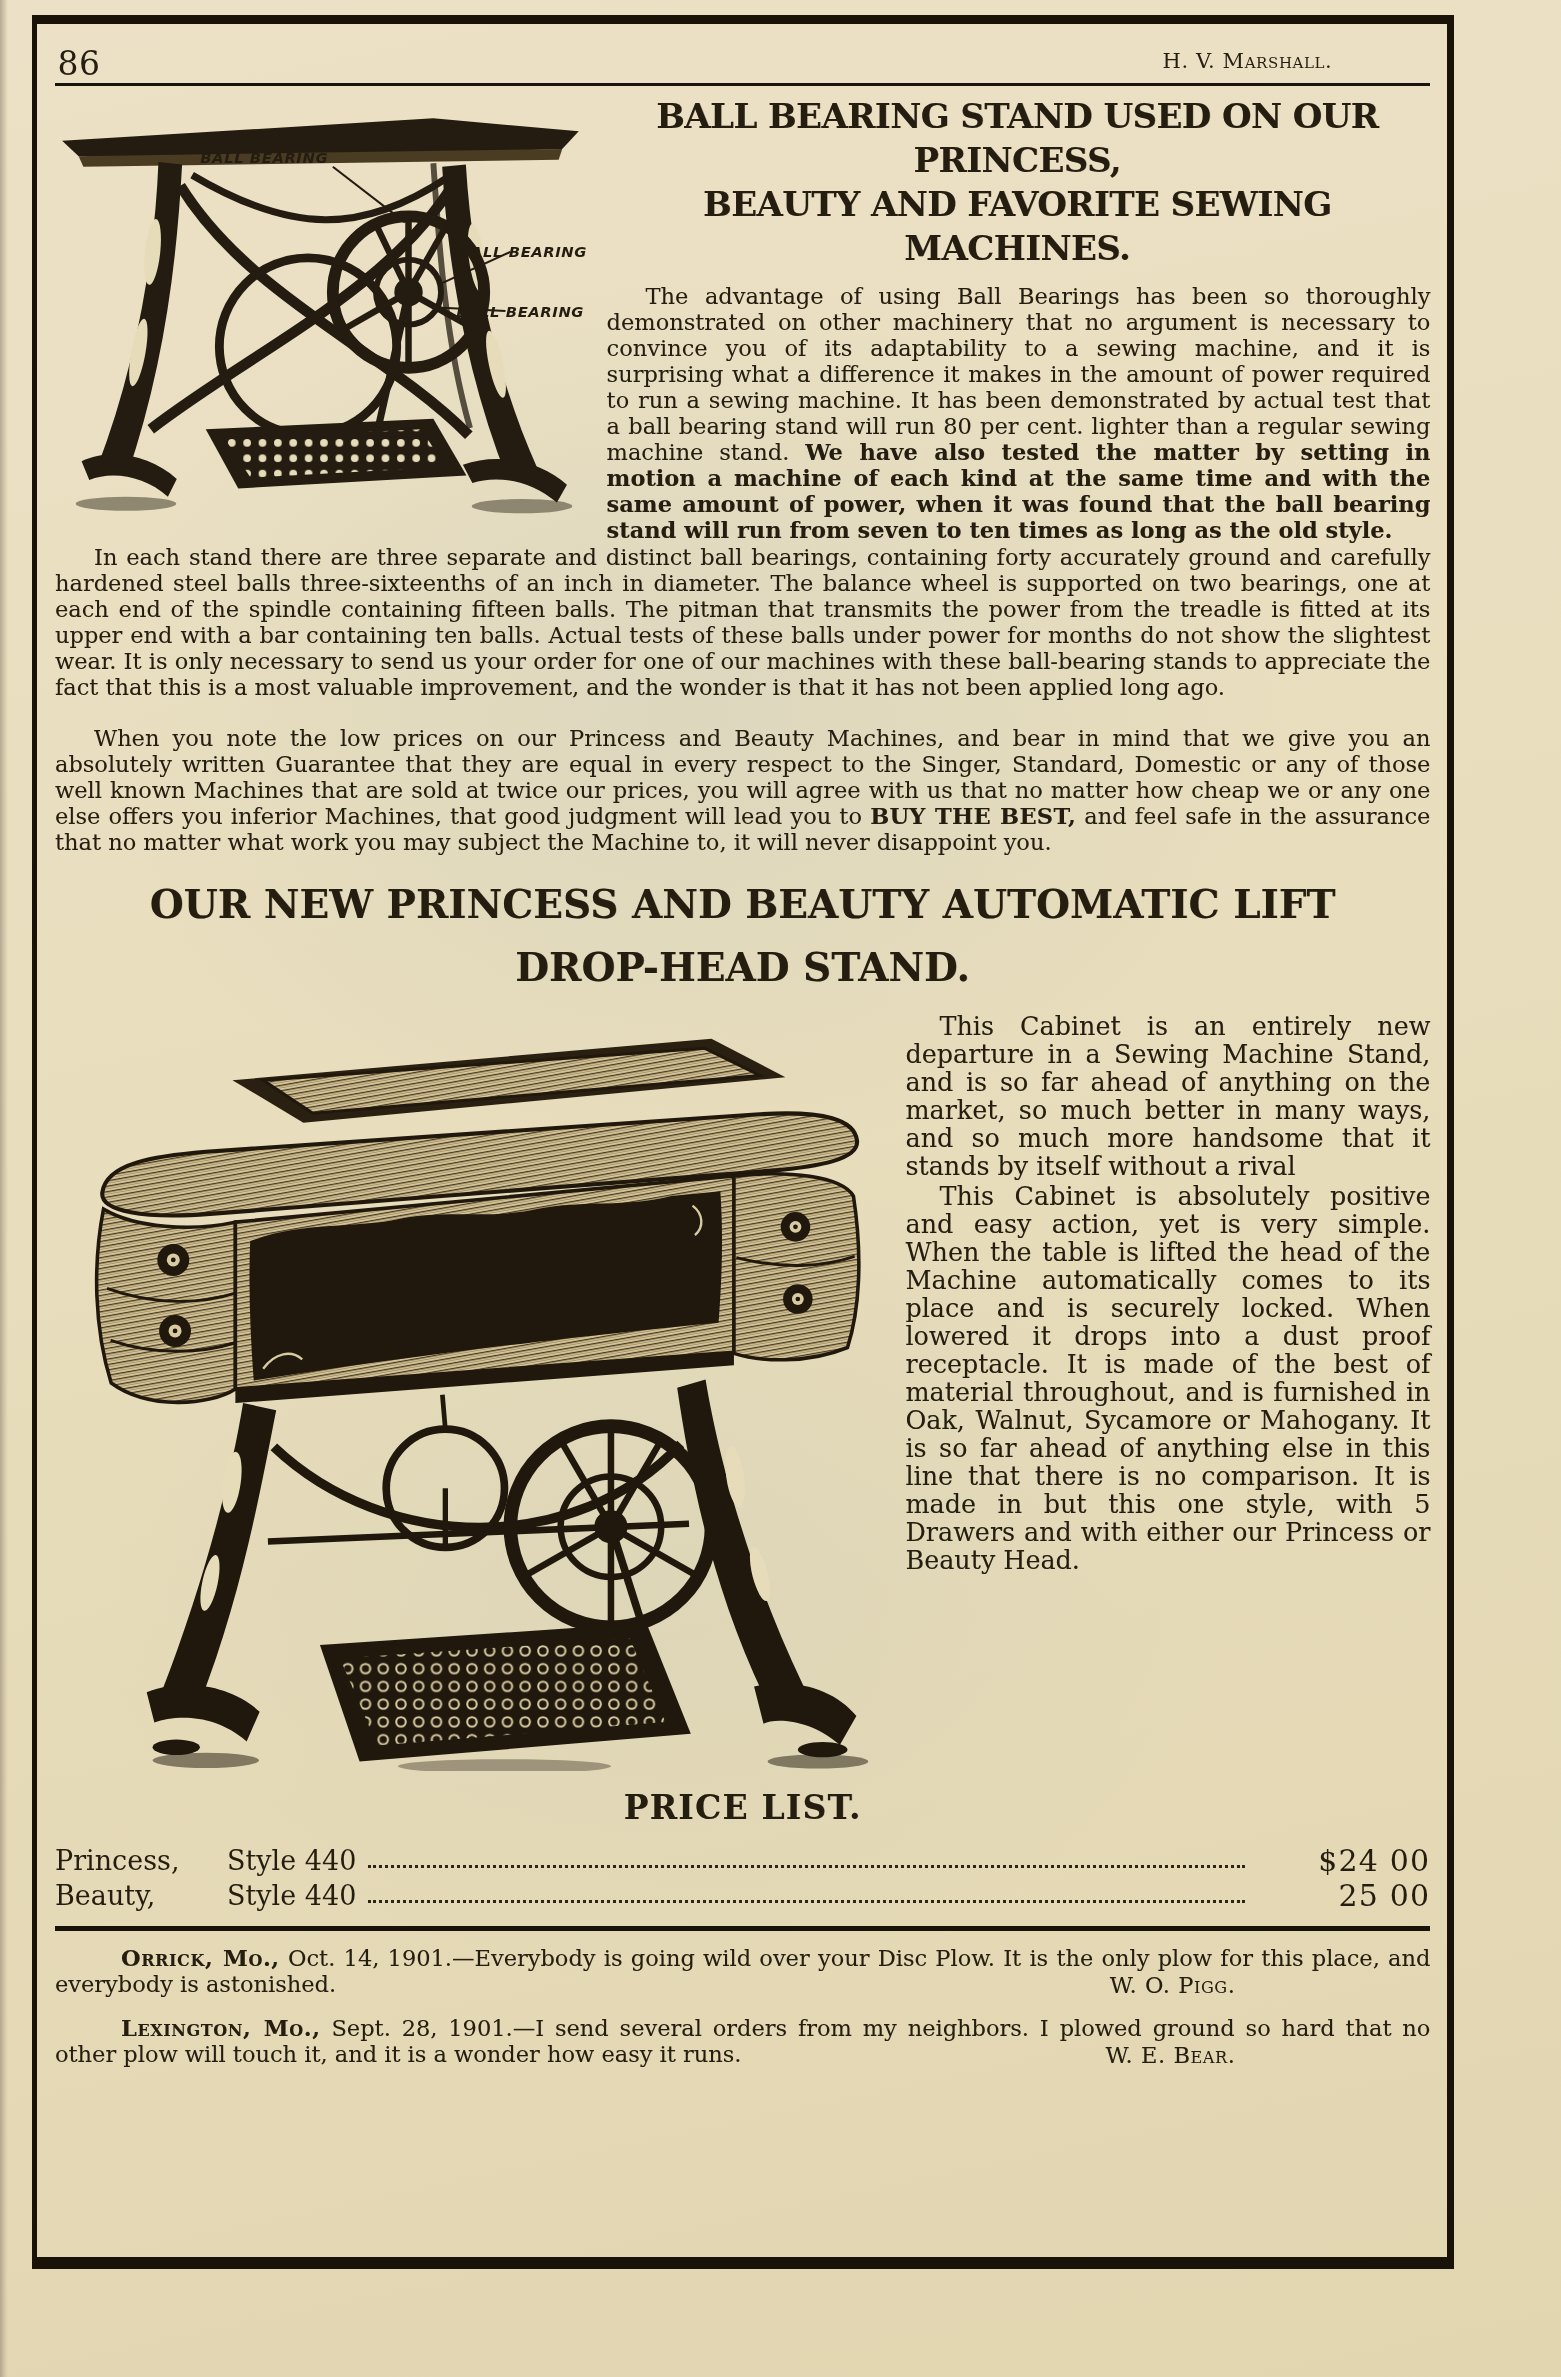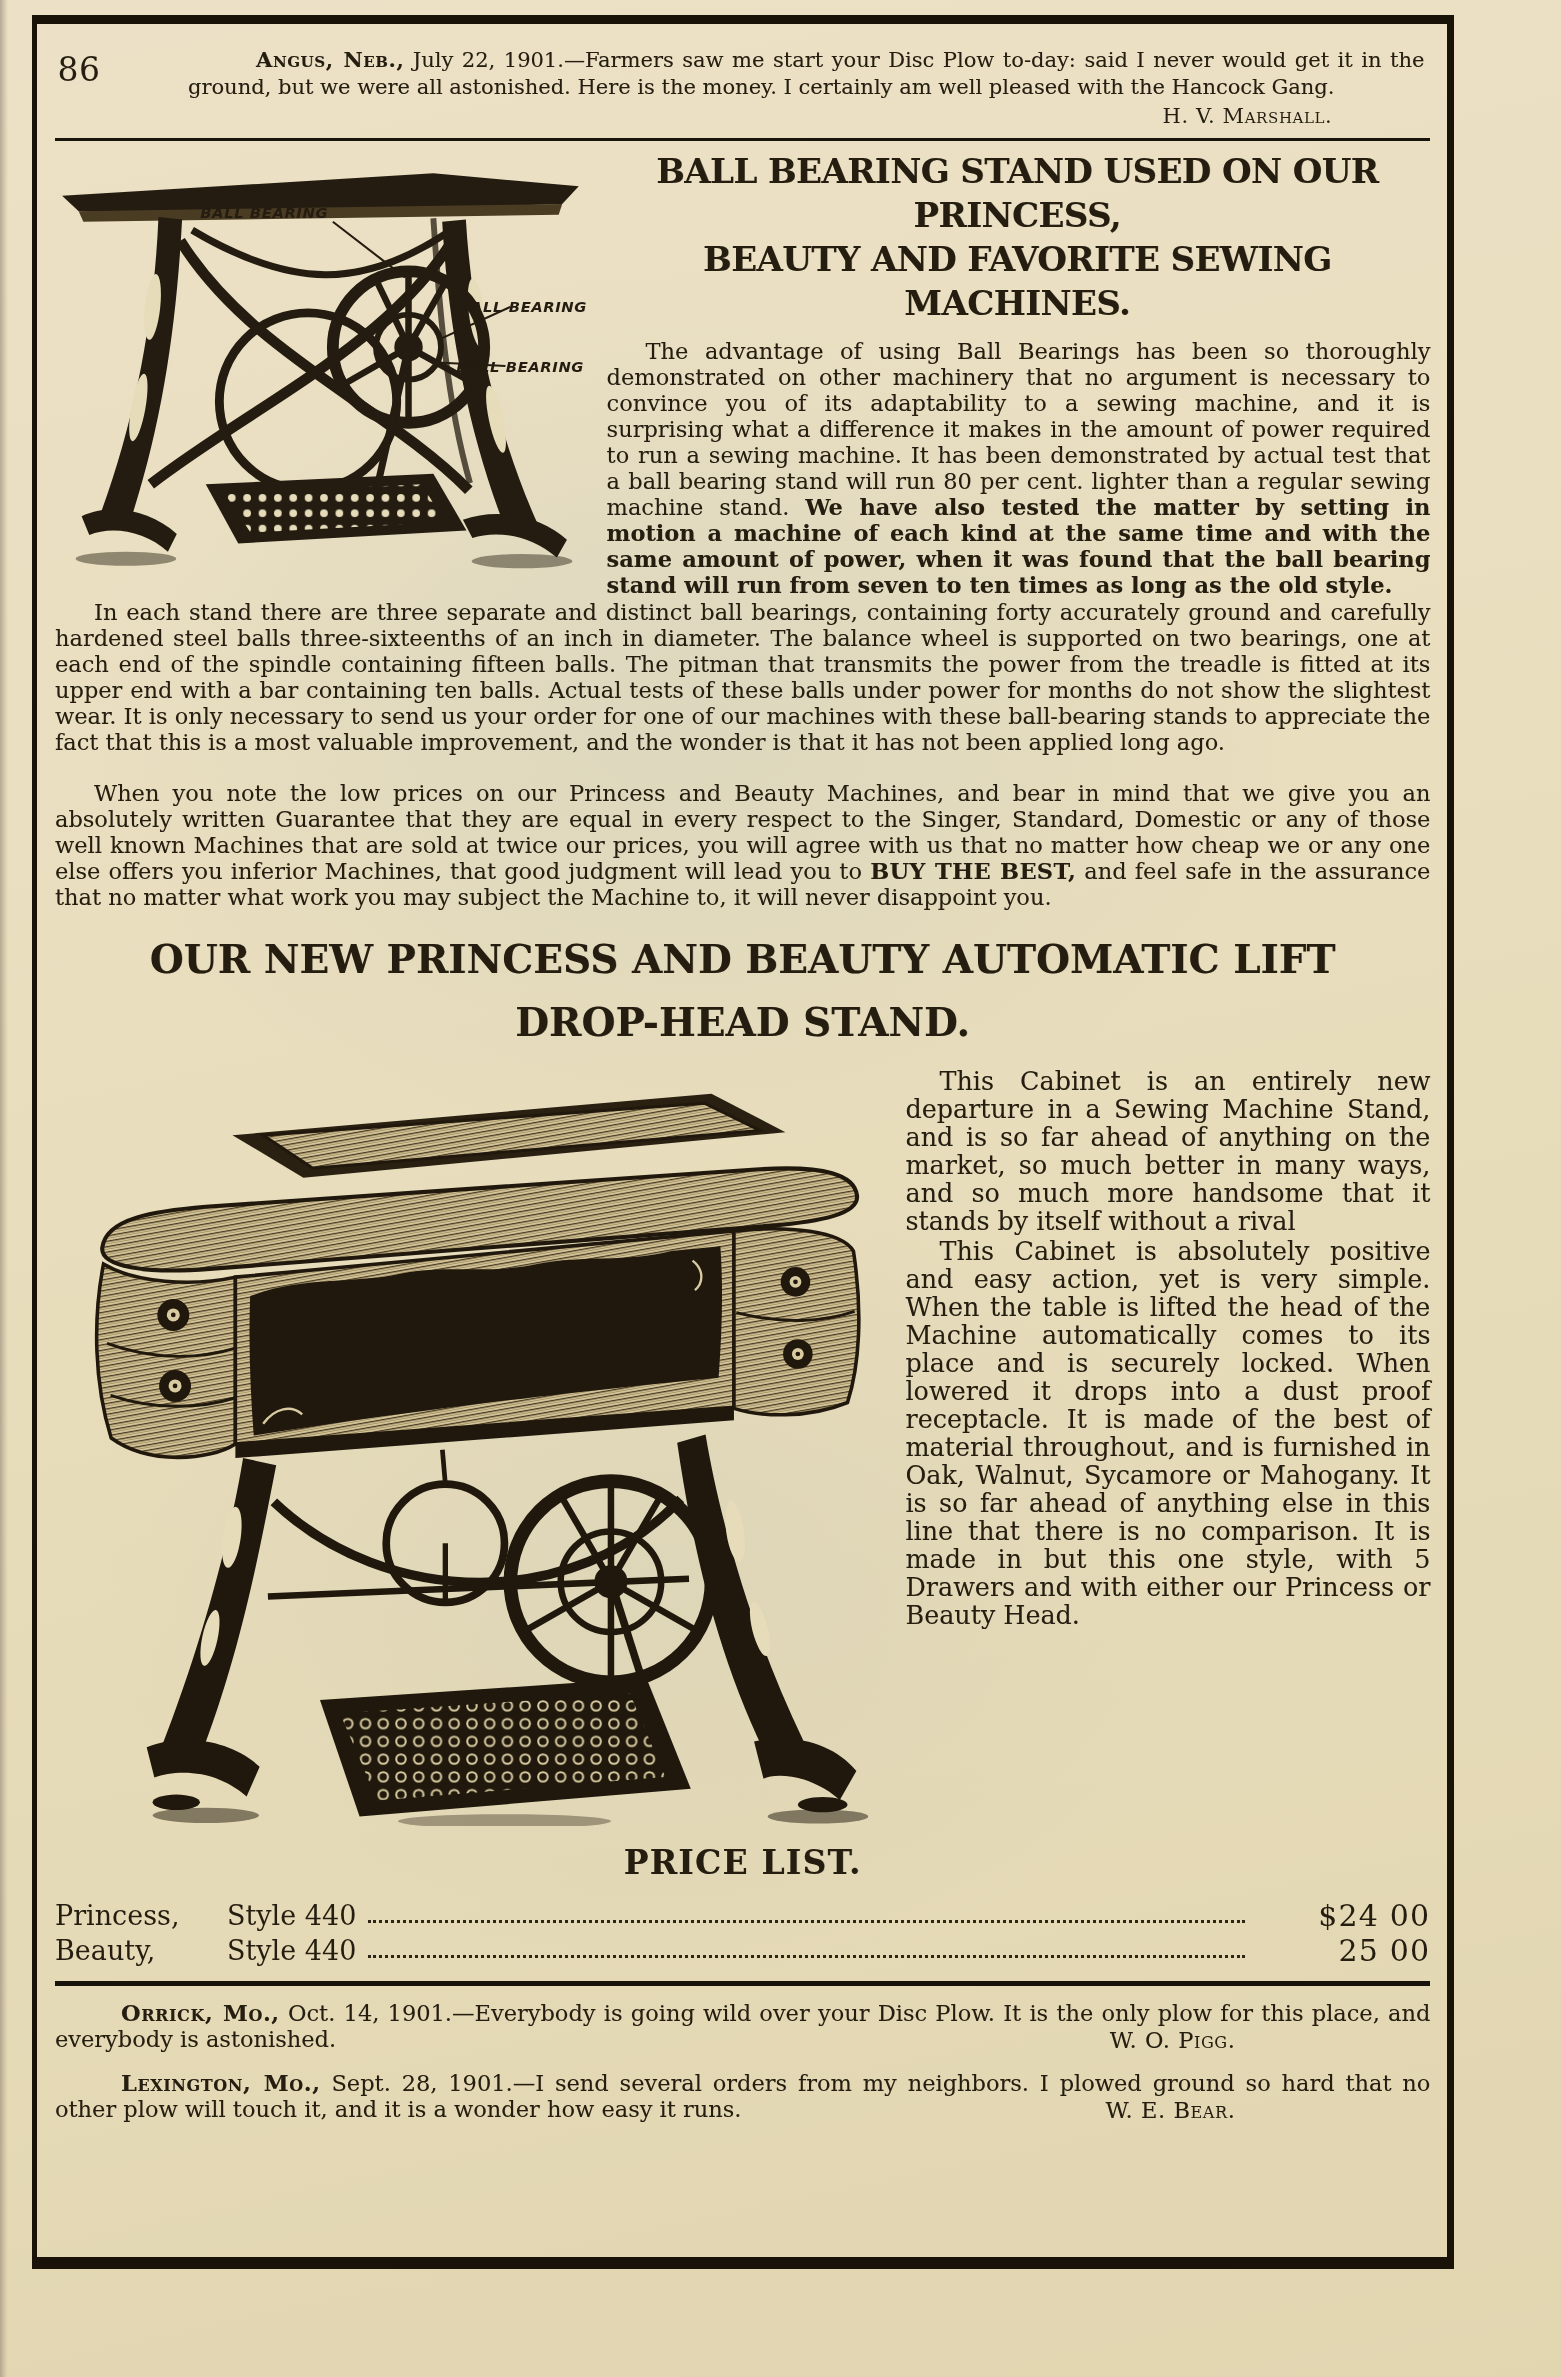--- a/index.html
+++ b/index.html
@@ -25,21 +25,21 @@
     border-width:9.5px 7px 12px 5.3px;
     box-sizing:border-box;
     padding:12px 16.6px 0 18px;
     overflow:hidden;
   }
   .sc{font-variant:small-caps;letter-spacing:0.6px;}
   .b{font-weight:bold;}
 
   
   .hdr{position:relative;padding:9.5px 6px 0 133px;}
-  .page-num{position:absolute;left:2.4px;top:14px;font-size:33px;letter-spacing:0.6px;}
+  .page-num{position:absolute;left:2.4px;top:8px;font-size:33px;letter-spacing:0.6px;}
   .hdr-text{font-size:21px;line-height:27px;text-indent:68px;text-align:justify;text-shadow:0.3px 0.3px 0 rgba(37,30,16,.3);}
   .hdr-sig{text-align:right;padding-right:92px;font-size:21px;margin-top:3.5px;}
   .rule1{border-top:3.5px solid #1a150c;margin:9.5px 0 8.3px;}
   .rule2{border-top:5.3px solid #17120a;margin:13px 0 14px;}
 
   
   .s1-fig{float:left;width:535px;height:421px;margin:2.4px 16.6px 4.7px 0;font-style:italic;}
   .s1-title{font-size:34px;line-height:44px;font-weight:bold;text-align:center;margin:3.5px 2.4px 13px;letter-spacing:-0.6px;text-shadow:0.4px 0.4px 0 rgba(30,24,12,.35);}
   .bodyp{font-size:22.5px;line-height:26px;text-align:justify;text-indent:39px;margin:0;text-shadow:0.2px 0.2px 0 rgba(37,30,16,.28);}
   .bodyp + .bodyp{margin-top:1.2px;}
@@ -68,21 +68,20 @@
   svg text{font-family:"DejaVu Sans","Liberation Sans",sans-serif;}
 </style>
 </head>
 <body>
 
 <div class="page">
   <div class="frame">
 
     <div class="hdr">
       <div class="page-num">86</div>
-      <div class="hdr-text"><span class="sc b">Angus, Neb.,</span><span> July 22, 1901.—Farmers saw me start your Disc Plow to-day: said I never would get it in the ground, but we were all astonished. Here is the money. I certainly am well pleased with the Hancock Gang.</span></div>
       <div class="hdr-sig sc">H. V. Marshall.</div>
     </div>
     <div class="rule1"></div>
 
     <div class="s1">
       <div class="s1-fig">
         <svg viewBox="0 0 905 712" width="535" height="421">
           <defs>
             <pattern id="lat1" width="26" height="26" patternUnits="userSpaceOnUse">
               <rect width="26" height="26" fill="#241c10"></rect>

